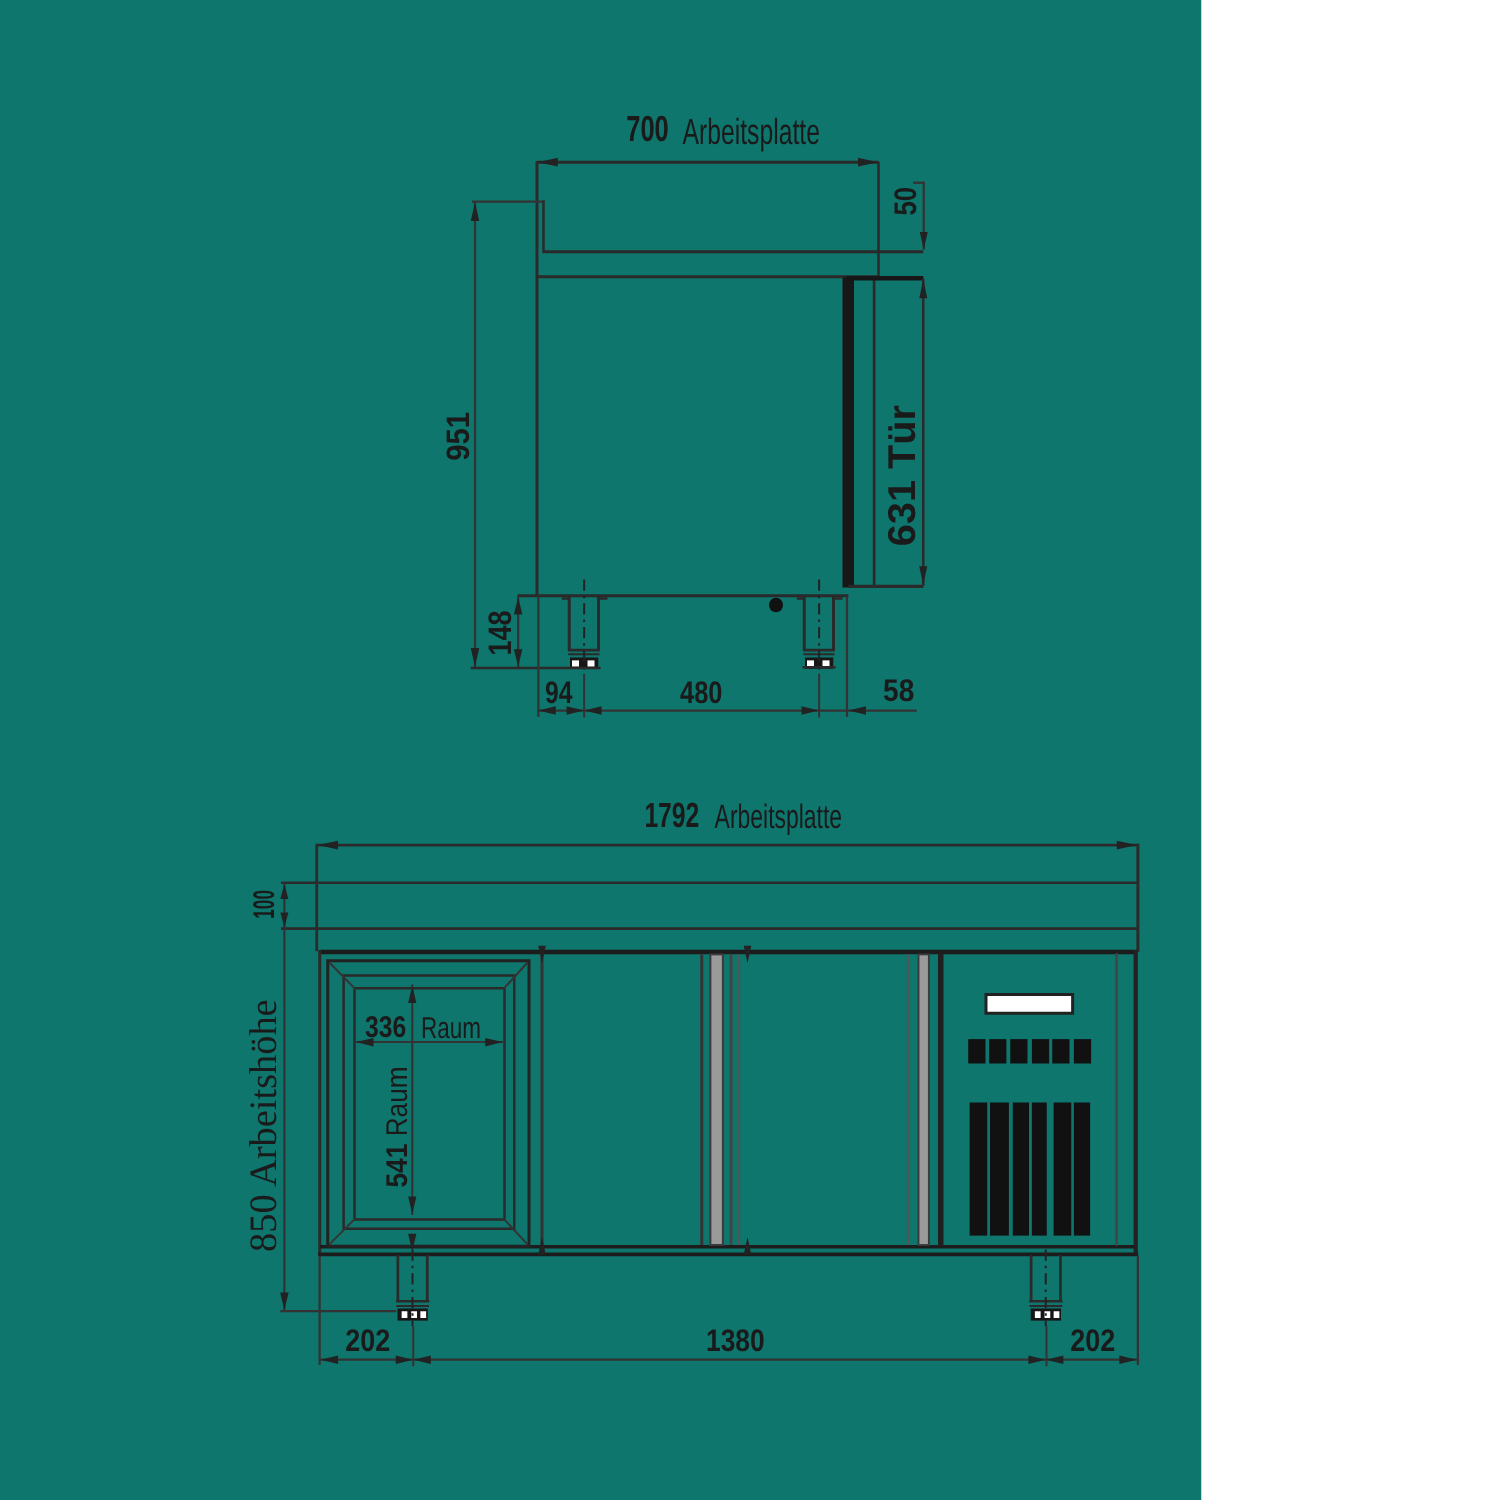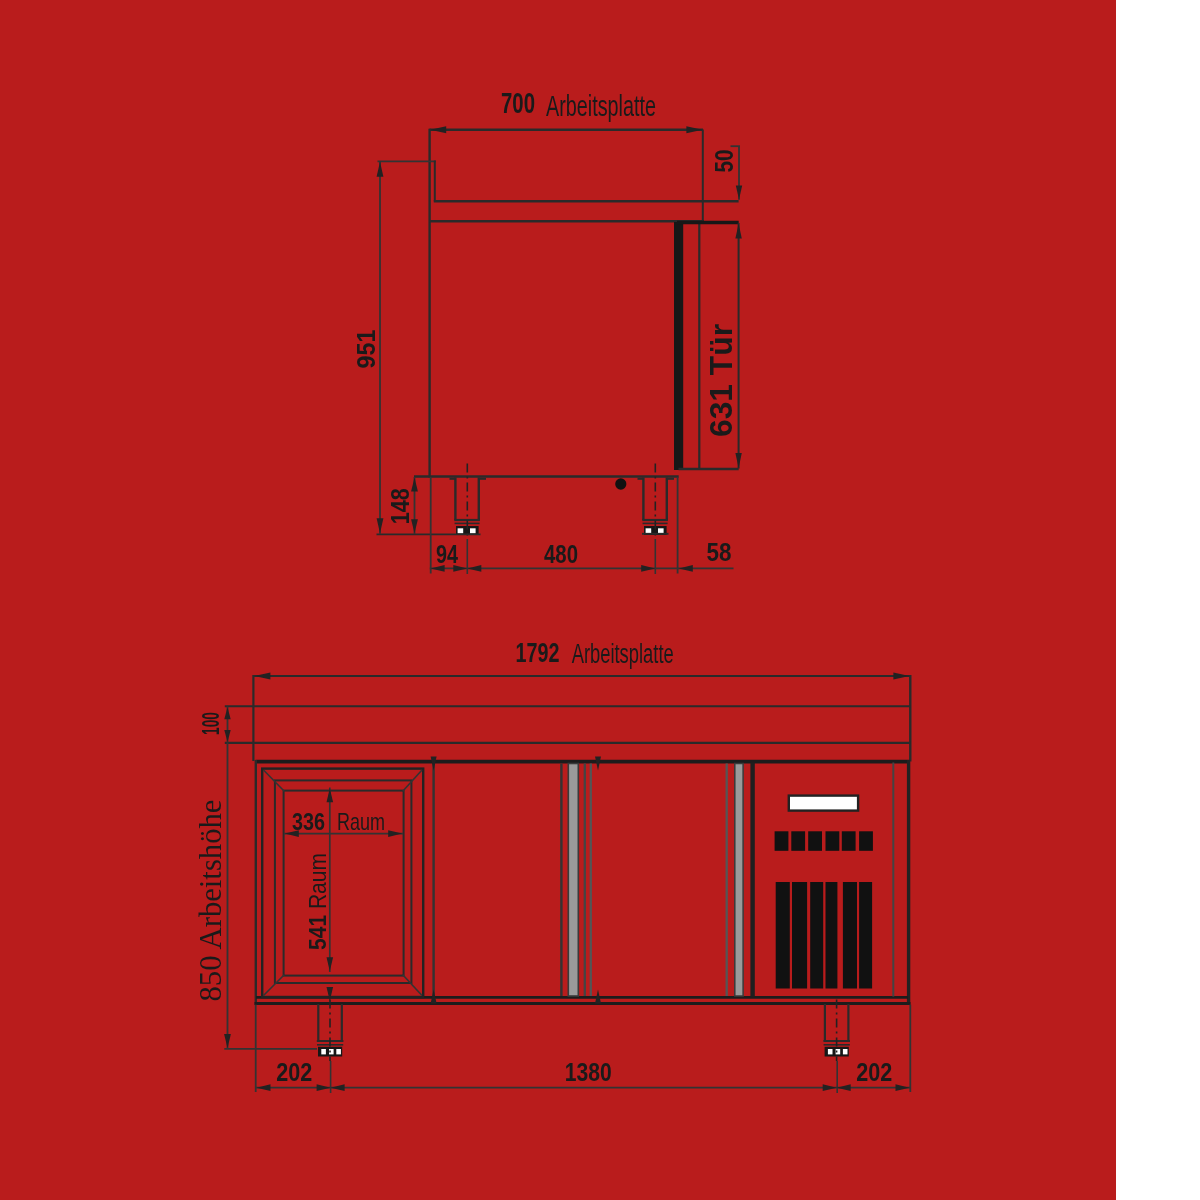--- a/index.html
+++ b/index.html
@@ -1,16 +1,16 @@
 <!DOCTYPE html>
 <html><head>
 <meta charset="utf-8">
 <style>
   html,body{margin:0;padding:0;background:#ffffff;}
-  .page{width:1116px;height:1200px;position:relative;background:#b91c1c;filter:blur(0.4px);}
+  .page{width:961px;height:1200px;position:relative;background:#0f766e;filter:blur(0.4px);}
   svg{position:absolute;top:0;left:0;}
   text{fill:#1a1a1a;}
 </style>
 </head>
 <body>
 <div class="page">
 <svg width="1200" height="1200" viewBox="0 0 1200 1200">
 <g stroke-linecap="butt" fill="none">
 
 <text x="518" y="113.2" font-family="Liberation Sans" font-size="29" font-weight="bold" text-anchor="middle" textLength="34" lengthAdjust="spacingAndGlyphs" fill="#111" stroke="none">700</text>

